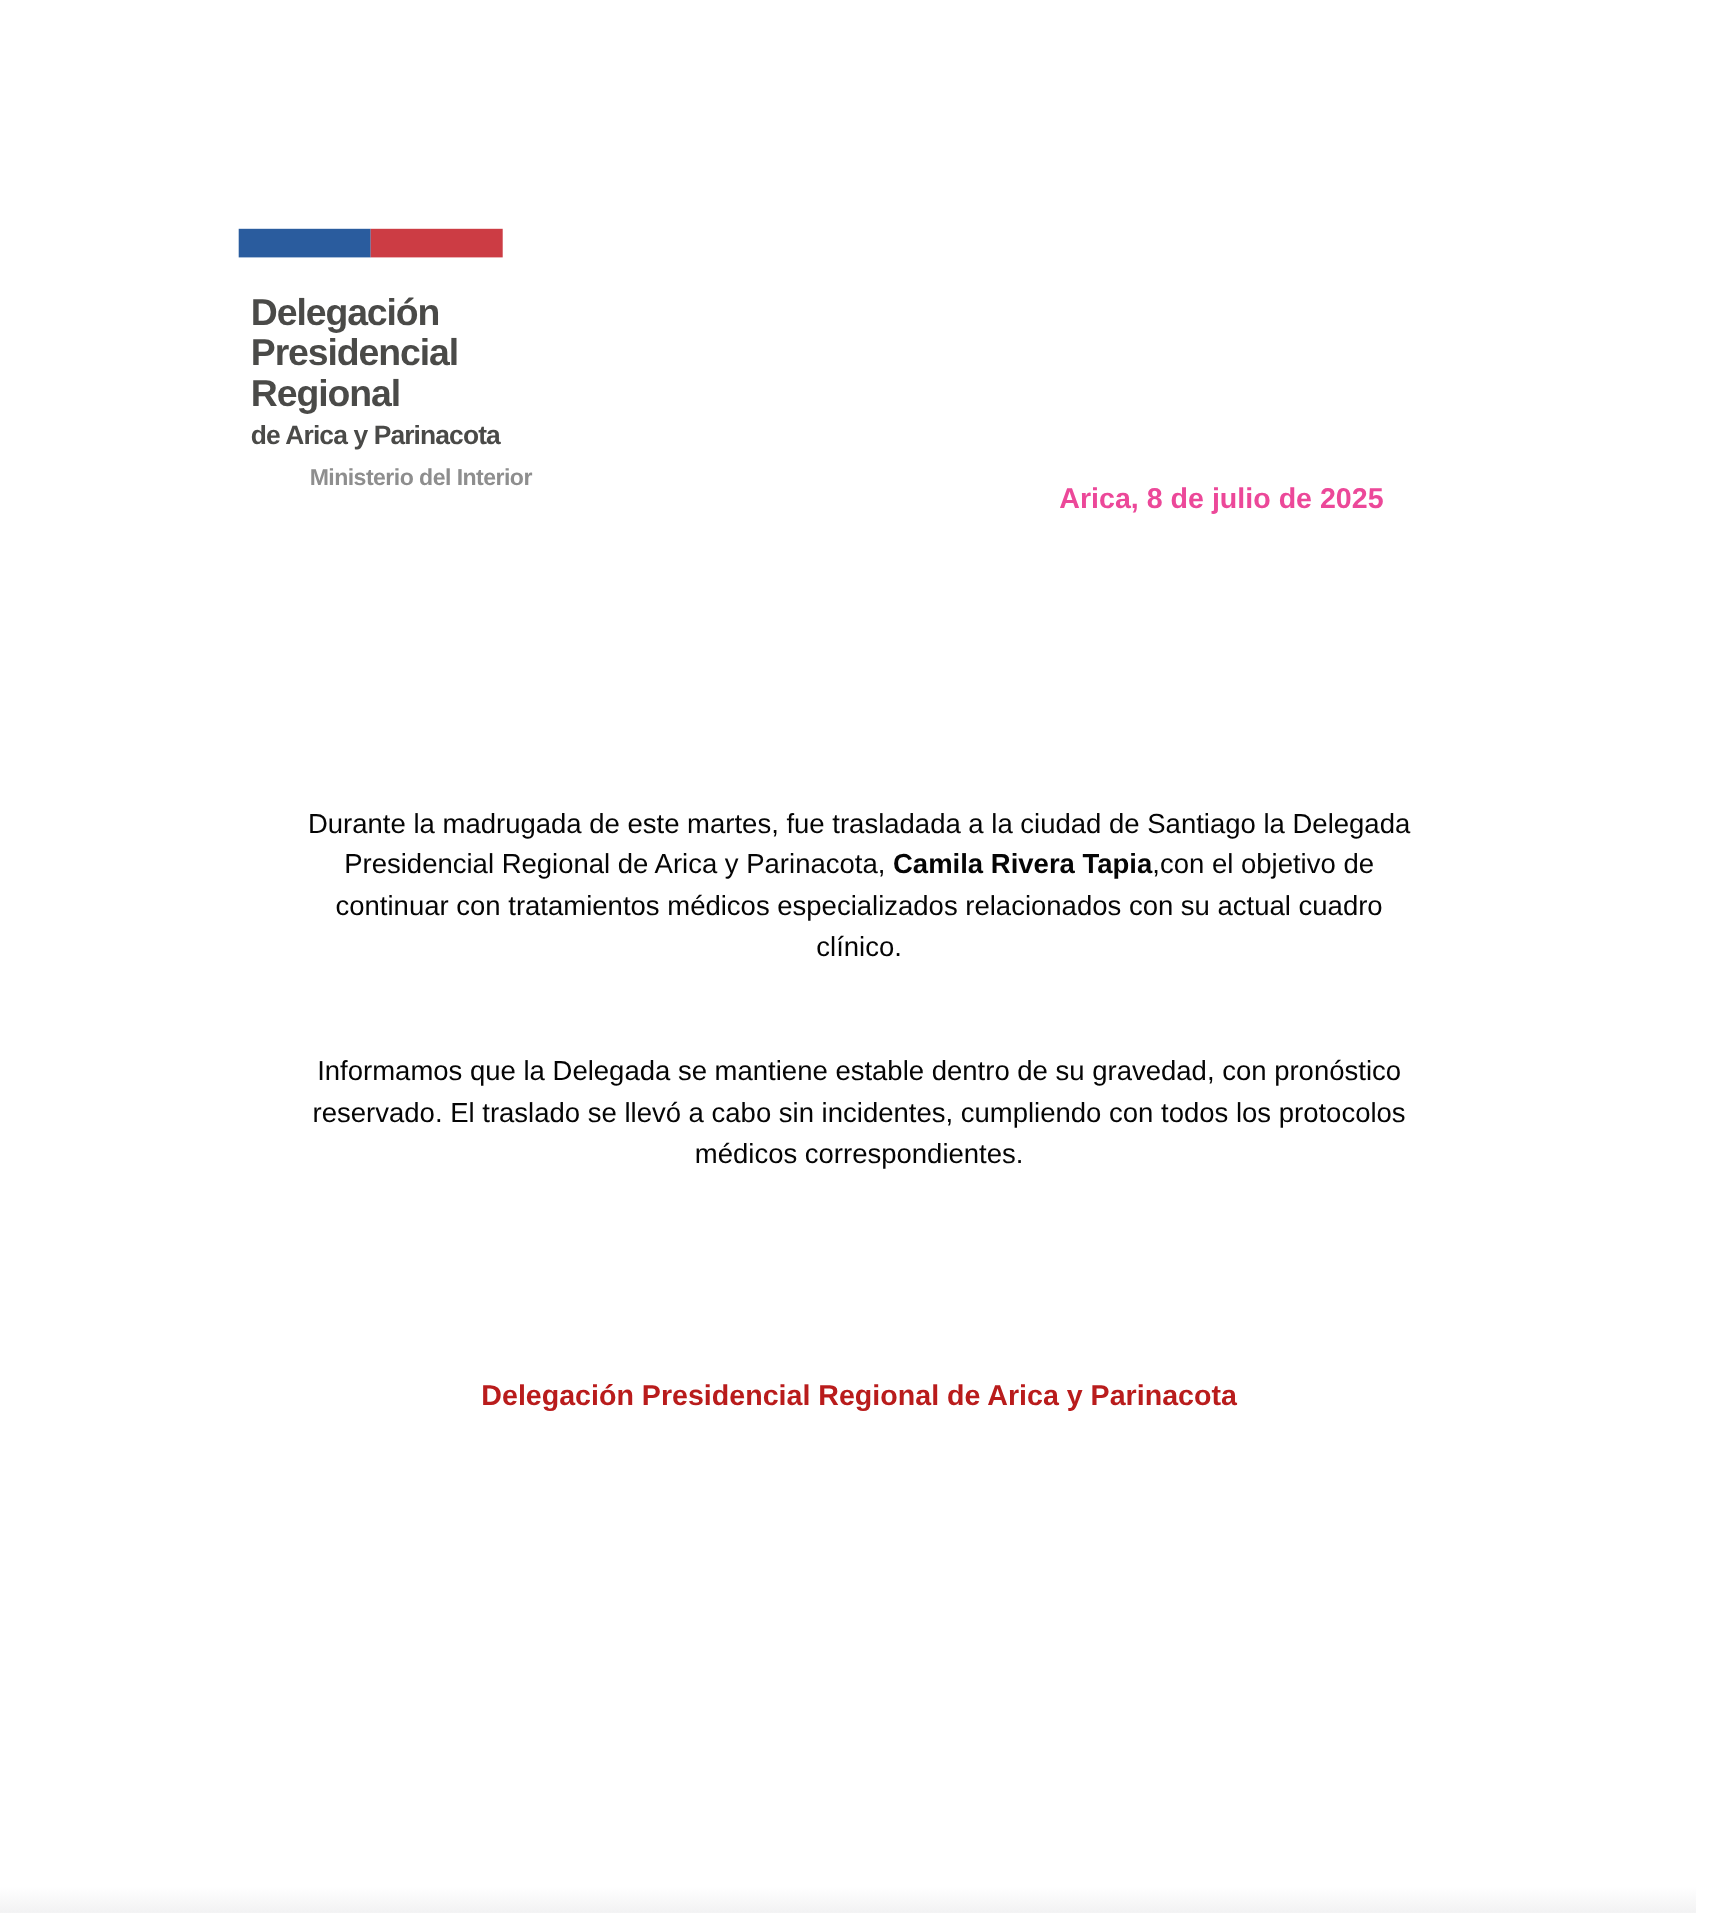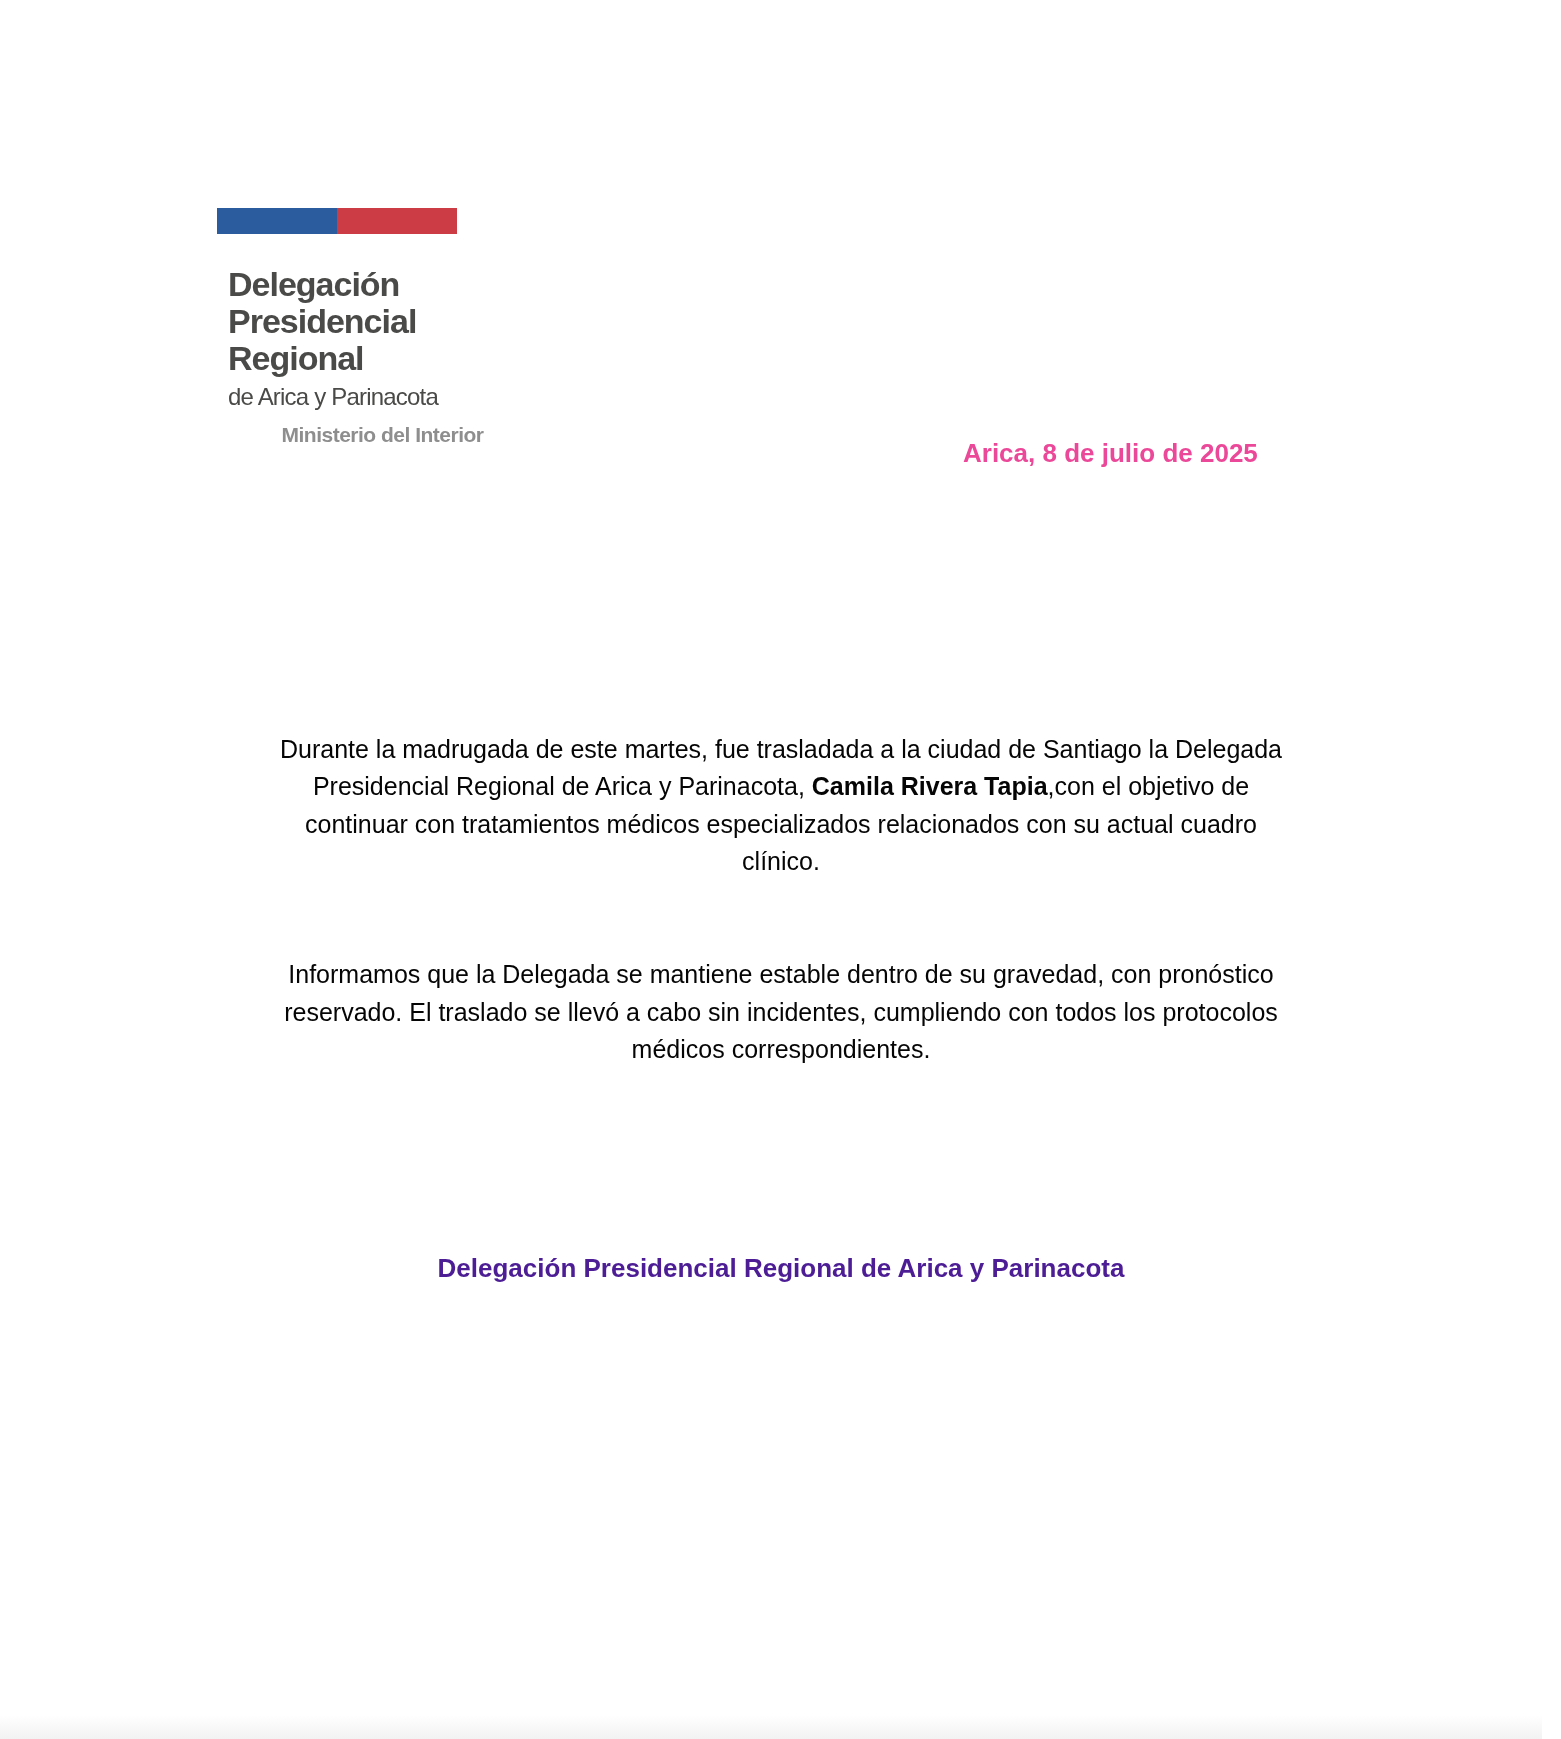--- a/index.html
+++ b/index.html
@@ -40,21 +40,21 @@
     margin: 32px 0 0 11px;
     font-size: 34px;
     font-weight: bold;
     line-height: 37px;
     letter-spacing: -1px;
     white-space: pre-line;
   }
   .logo-subtitle {
     margin: 6px 0 0 11px;
     font-size: 24px;
-    font-weight: normal;
+    font-weight: bold;
     letter-spacing: -0.8px;
   }
   .logo-ministry {
     margin: 12px 0 0 11px;
     font-size: 21px;
     font-weight: bold;
     letter-spacing: -0.5px;
     text-align: center;
   }
 
@@ -90,21 +90,21 @@
 
   
   .signature {
     position: absolute;
     left: 200px;
     top: 1253px;
     width: 1162px;
     text-align: center;
     font-size: 26px;
     font-weight: bold;
-    color: #4c1d95;
+    color: #b91c1c;
     line-height: 1.2;
   }
 
   
   .page-bottom-fade {
     position: absolute;
     left: 0;
     bottom: 0;
     width: 100%;
     height: 24px;

